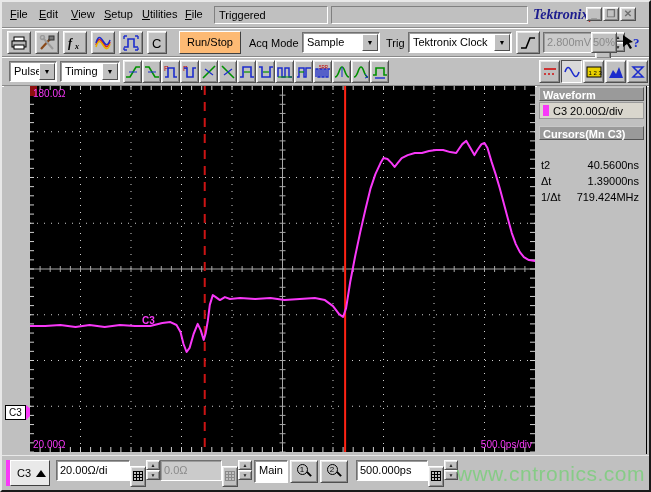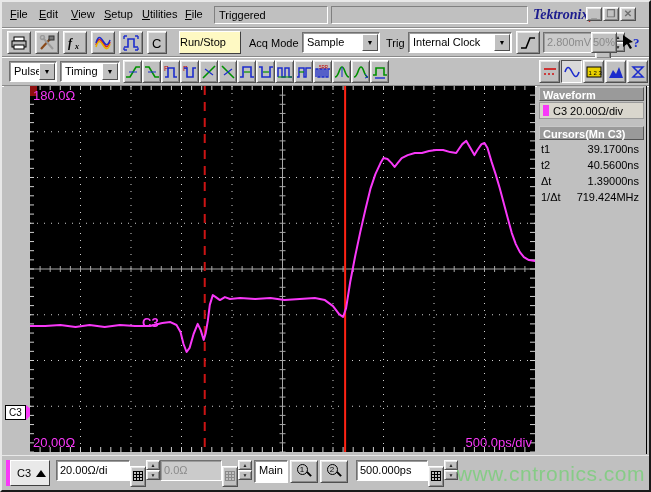--- a/index.html
+++ b/index.html
@@ -28,22 +28,22 @@
   .winbtn { position:absolute; top:5px; width:16px; height:14px; text-align:center; line-height:11px;
     font-size:10px; color:#6f6f6f; font-weight:bold; }
 
   
   .toolbar1 { position:absolute; left:0; top:27px; width:647px; height:28px; background:#c0c0c0;
     border-bottom:1px solid #8a8a8a; box-shadow:0 1px 0 #ffffff; }
   .toolbar2 { position:absolute; left:0; top:56px; width:647px; height:28px; background:#c0c0c0;
     border-bottom:1px solid #8a8a8a; box-shadow:0 1px 0 #ffffff; }
   .tb-btn { position:absolute; top:2px; width:24px; height:23px; display:flex; align-items:center;
     justify-content:center; }
-  .runstop { position:absolute; left:177px; top:2px; width:62px; height:23px; background:#fef9c3;
-    border:1px solid; border-color:#ffffff #404040 #404040 #ffffff; text-align:left; line-height:21px; }
+  .runstop { position:absolute; left:177px; top:2px; width:62px; height:23px; background:#fdba74;
+    border:1px solid; border-color:#ffffff #404040 #404040 #ffffff; text-align:center; line-height:21px; }
   .tb-label { position:absolute; top:8px; }
   .combo { position:absolute; height:21px; background:#fff; border:1px solid;
     border-color:#707070 #ffffff #ffffff #707070; box-shadow: inset 1px 1px 0 #9c9c9c; }
   .combo .val { position:absolute; left:4px; top:3px; white-space:nowrap;text-align:right; }
   .combo .drop { position:absolute; right:1px; top:1px; bottom:1px; width:16px; background:#c0c0c0;
     border:1px solid; border-color:#ffffff #505050 #505050 #ffffff; font-size:7px; text-align:center; line-height:16px; color:#000; }
   .field { height:21px; background:#fff; border:1px solid; border-color:#707070 #fff #fff #707070;
     box-shadow: inset 1px 1px 0 #9c9c9c; padding:3px 3px 0 3px; white-space:nowrap; overflow:hidden; }
   .field.disabled { background:#cbcbcb; color:#8a8a8a; }
   .keypad-btn { width:16px; height:21px; display:inline-flex; align-items:center; justify-content:center; }
@@ -51,21 +51,21 @@
   .spin div { width:14px; height:10px; font-size:5px; line-height:9px; text-align:center; color:#222; }
   .disabled-txt { color:#8a8a8a; }
 
   
   .plot-left { position:absolute; left:2px; top:84px; width:26px; height:368px; background:#c0c0c0; }
   .chan-marker { position:absolute; left:1px; top:319px; width:21px; height:15px; background:#fff;
     border:1px solid #000; font-size:10px; text-align:center; line-height:13px; }
   .chan-arrow { position:absolute; left:22px; top:319px; width:0; height:0;
     border-top:7px solid transparent; border-bottom:8px solid transparent; border-left:8px solid #f838f8; }
   .graticule { position:absolute; left:28px; top:84px; width:505px; height:366px; background:#000; }
-  .gr-label { position:absolute; color:#f838f8; font-size:13px; }
+  .gr-label { position:absolute; color:#f838f8; font-size:10px; }
   .trig-marker { position:absolute; left:0; top:0; width:7px; height:10px; background:#8e0f0f; }
 
   
   .right-panel { position:absolute; left:535px; top:84px; width:110px; height:368px; background:#c0c0c0;
     border-right:1px solid #000; }
   .rp-header { position:absolute; left:2px; width:105px; height:14px; background:#9a9a9a; color:#ffffff;
     font-weight:bold; padding:1px 0 0 3px; border:1px solid; border-color:#c8c8c8 #555 #555 #c8c8c8; }
   .rp-wave-row { position:absolute; left:2px; top:16px; width:105px; height:17px; background:#d9d6cd;
     border:1px solid #9a9a9a; }
   .rp-swatch { position:absolute; left:3px; top:2px; width:6px; height:11px; background:#f838f8; }
@@ -147,21 +147,21 @@
           </svg>
         </div></span>
     <div class="runstop">Run/Stop</div>
     <span class="tb-label" style="left:247px">Acq Mode</span>
     <div class="combo" style="left:300px; top:3px; width:78px">
       <span class="val">Sample</span>
         <span class="drop">▼</span>
     </div>
     <span class="tb-label" style="left:384px">Trig</span>
     <div class="combo" style="left:406px; top:3px; width:104px">
-      <span class="val">Internal Clock</span>
+      <span class="val">Tektronix Clock</span>
         <span class="drop">▼</span>
     </div>
     <div class="tb-btn raised" style="left:514px">
       <svg width="16" height="16" viewBox="0 0 16 16">
         <path d="M1,13 H6 L10,3 H15" stroke="#000" stroke-width="1.6" fill="none"></path>
         </svg>
     </div>
     <div style="position:absolute; left:541px; top:3px">
       <span class="field disabled" style="display:inline-block; width:52px">2.800mV</span><span class="keypad-btn raised disabled-txt">
         <svg width="10" height="10" viewBox="0 0 10 10">
@@ -587,24 +587,20 @@
     <span class="gr-label" style="left:112px; top:229px; font-weight:bold">C3</span>
   </div>
 
   <div class="right-panel">
     <div class="rp-header" style="top:1px">Waveform</div>
     <div class="rp-wave-row">
       <span class="rp-swatch"></span>
       <span class="rp-wave-label">C3 20.00Ω/div</span>
     </div>
     <div class="rp-header" style="top:40px">Cursors(Mn C3)</div>
-    <div class="rp-row" style="top:57px">
-      <span class="lbl">t1</span>
-      <span class="val">39.1700ns</span>
-    </div>
     <div class="rp-row" style="top:73px">
       <span class="lbl">t2</span>
       <span class="val">40.5600ns</span>
     </div>
     <div class="rp-row" style="top:89px">
       <span class="lbl">Δt</span>
       <span class="val">1.39000ns</span>
     </div>
     <div class="rp-row" style="top:105px">
       <span class="lbl">1/Δt</span>

